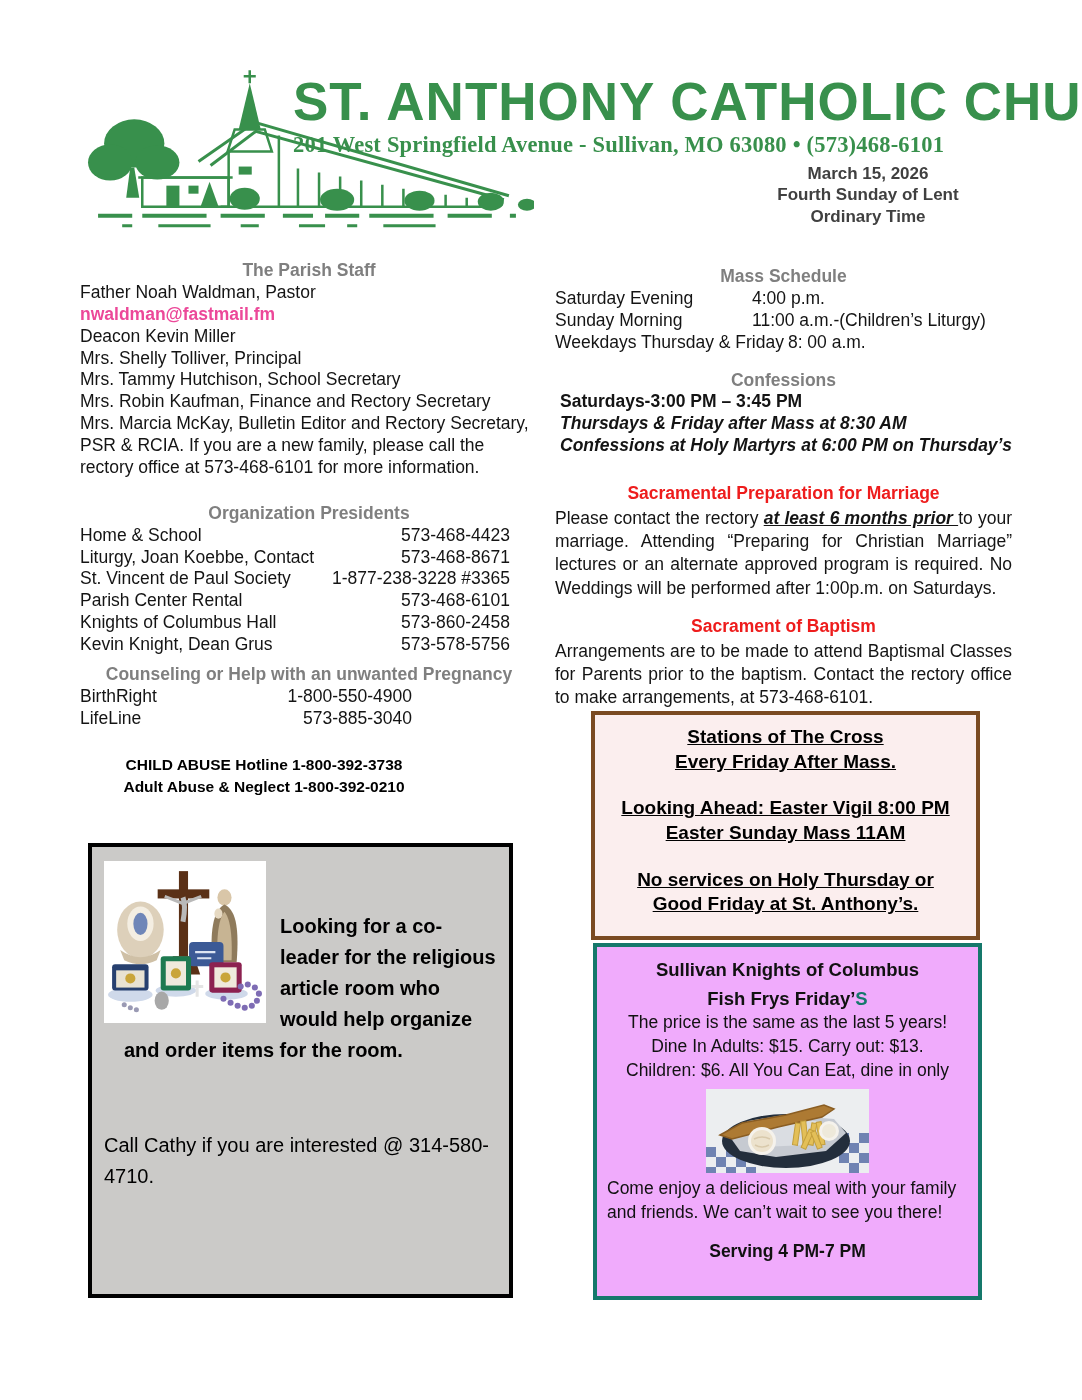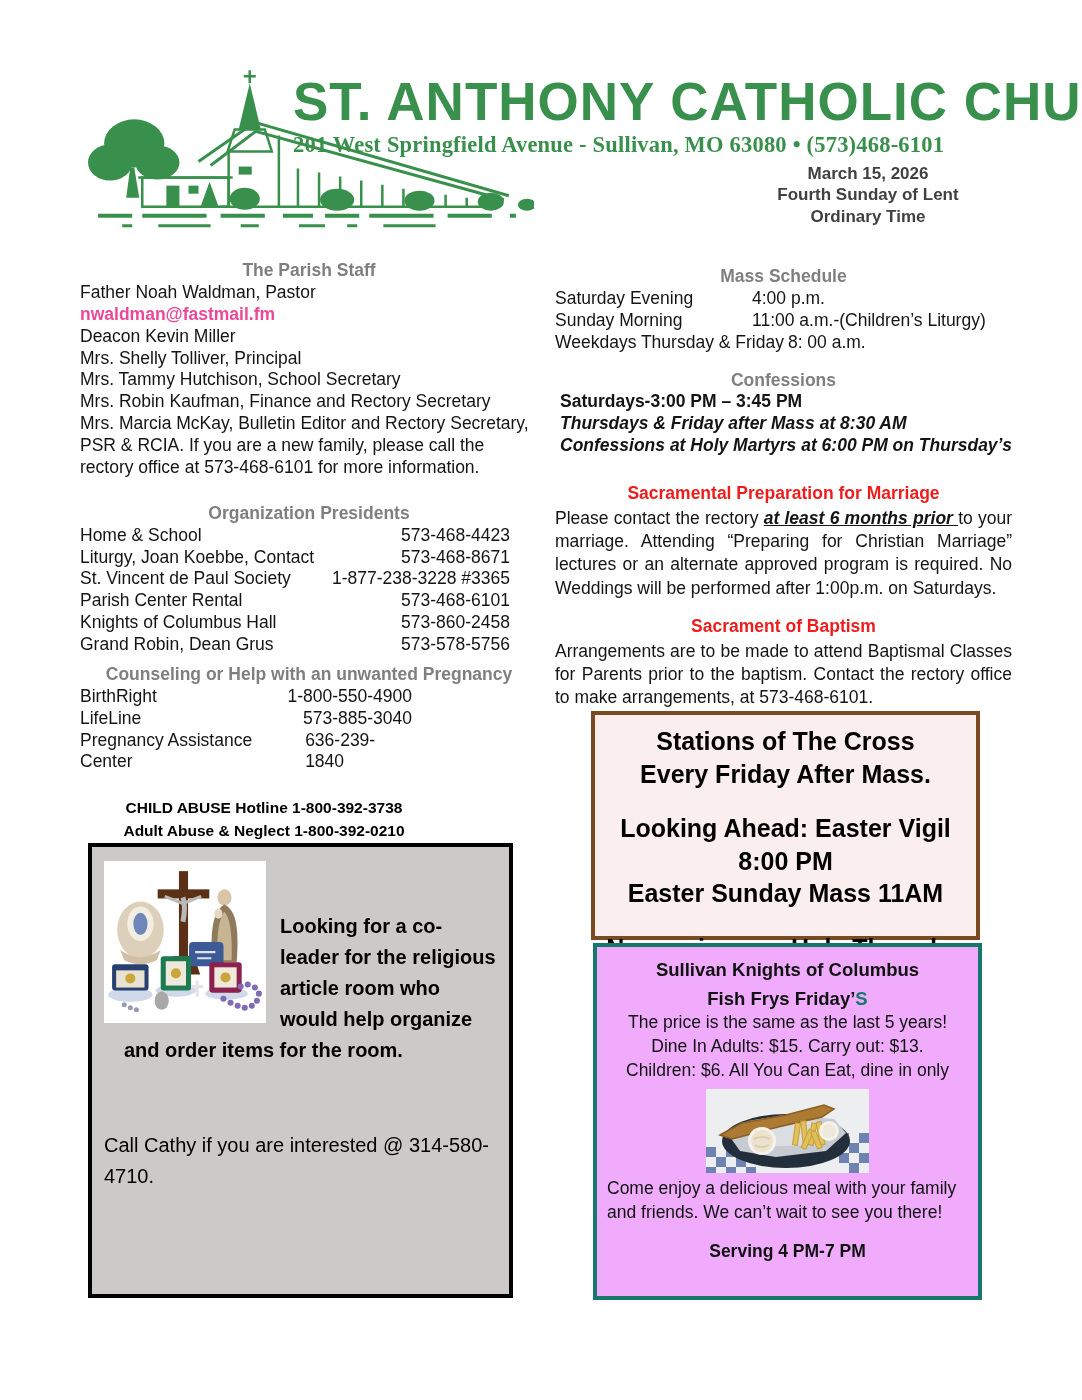--- a/index.html
+++ b/index.html
@@ -38,21 +38,21 @@
   
   .gray-box{position:absolute;left:88px;top:843px;width:417px;height:447px;
             background:#cbcac8;border:4px solid #000;}
   .ra-img{float:left;width:162px;height:162px;margin:14px 14px 6px 12px;}
   .ra-text{margin:0 10px 0 12px;padding-top:64px;font-weight:bold;font-size:20px;line-height:1.55;color:#000;padding-left:20px;}
   .ra-call{clear:both;margin:64px 10px 0 12px;font-weight:normal;font-size:20px;line-height:1.55;color:#000;}
 
   
   .stations-box{position:absolute;left:591px;top:711px;width:381px;height:211px;
                 background:#fbeeee;border:4px solid #7a4a22;text-align:center;
-                font-weight:bold;font-size:25px;line-height:1.3;color:#000;padding-top:10px;box-sizing:content-box;}
+                font-weight:bold;font-size:19px;line-height:1.3;color:#000;padding-top:10px;box-sizing:content-box;text-decoration:underline;}
   .gap22{margin-top:22px;}
 
   
   .fish-box{position:absolute;left:593px;top:943px;width:381px;height:349px;
             background:#f0abfc;border:4px solid #15786b;text-align:center;
             font-size:17.5px;line-height:1.36;color:#111;}
   .fb-title{font-weight:bold;font-size:18.5px;margin-top:10px;}
   .fb-sub{font-weight:bold;font-size:18.5px;margin-top:4px;}
   .fb-accent{color:#15786b;}
   .fb-img{display:block;margin:6px auto 4px auto;width:163px;height:84px;}
@@ -136,36 +136,32 @@
     </div>
     <div class="contact-row">
       <span>Parish Center  Rental</span>
       <span>573-468-6101</span>
     </div>
     <div class="contact-row">
       <span>Knights of Columbus Hall</span>
       <span>573-860-2458</span>
     </div>
     <div class="contact-row">
-      <span>Grand Robin, Dean Grus</span>
+      <span>Kevin Knight, Dean Grus</span>
       <span>573-578-5756</span>
     </div>
 
     <div class="section-heading mt8">Counseling or Help with an unwanted Pregnancy</div>
     <div class="contact-row narrow">
       <span>BirthRight</span>
       <span>1-800-550-4900</span>
     </div>
     <div class="contact-row narrow">
       <span>LifeLine</span>
       <span>573-885-3040</span>
-    </div>
-    <div class="contact-row narrow">
-      <span>Pregnancy Assistance Center</span>
-      <span>636-239-1840</span>
     </div>
 
     <div class="hotlines">
       <div>CHILD ABUSE Hotline 1-800-392-3738</div>
       <div>Adult Abuse &amp; Neglect 1-800-392-0210</div>
     </div>
   </div>
 
   <div class="col-right">
     <div class="section-heading">Mass Schedule</div>

